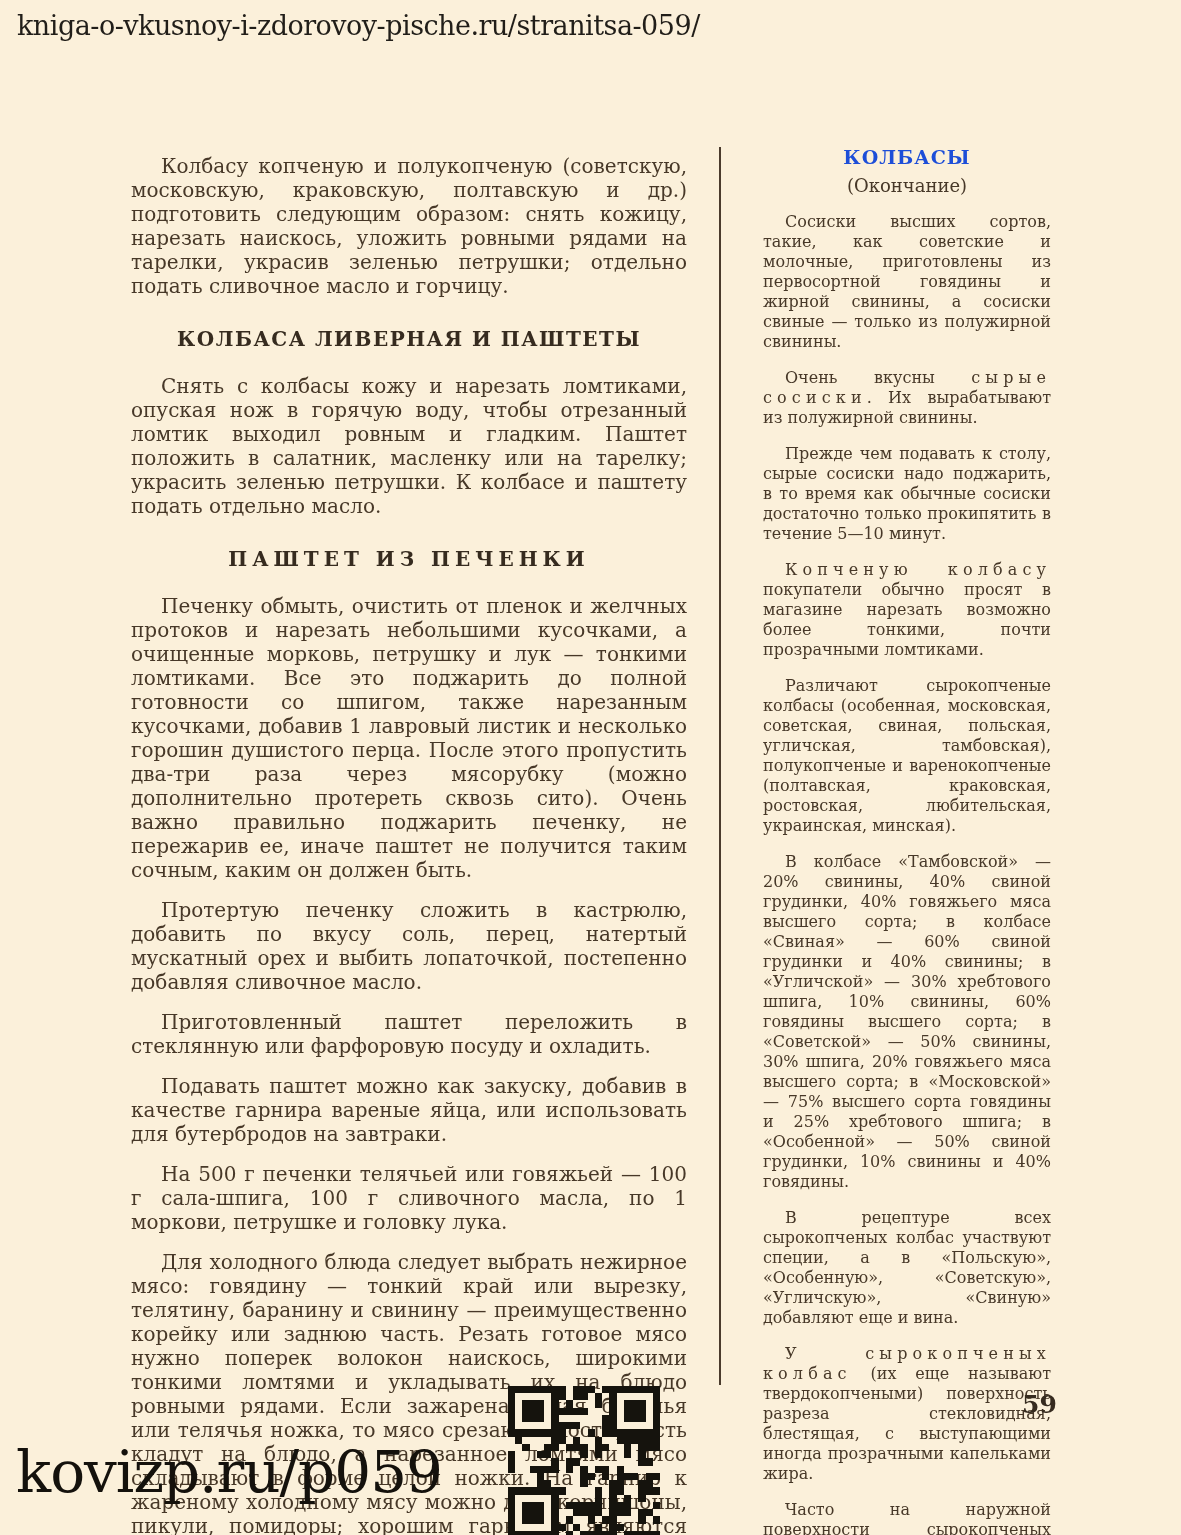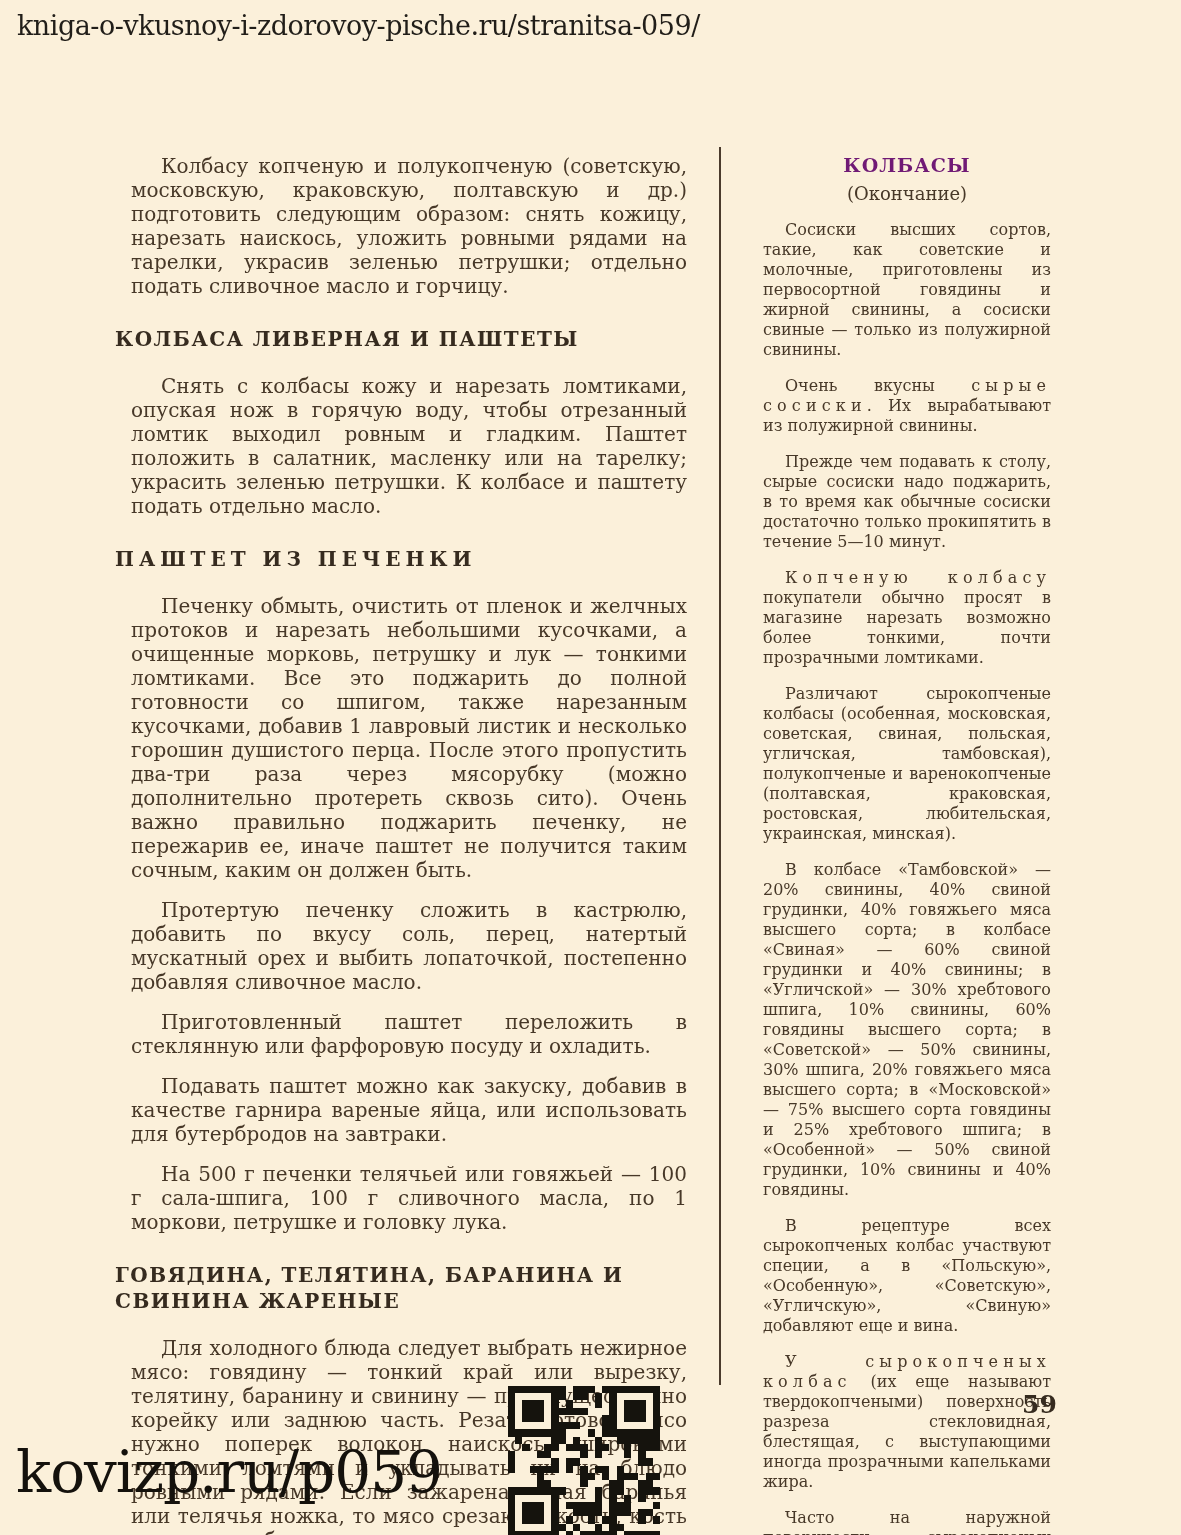--- a/index.html
+++ b/index.html
@@ -11,36 +11,36 @@
     position:absolute;left:17px;top:10px;font-size:27px;color:#211e19;
     letter-spacing:-0.5px;white-space:nowrap;
   }
   .col-left{position:absolute;left:115px;top:138px;width:588px;}
   .col-left p{
     margin:16px;font-size:20px;line-height:24px;text-align:justify;
     text-indent:30px;hyphens:auto;
   }
   .heading{
     font-family:"DejaVu Serif",serif;font-weight:bold;color:#362b1f;
-    font-size:20px;line-height:26px;
+    text-align:center;font-size:20px;line-height:26px;
     letter-spacing:1.5px;margin:28px 0 22px 0;
   }
   .heading.wide{letter-spacing:5px;}
   .divider{
     position:absolute;left:719px;top:147px;width:2px;height:1238px;
     background:#4a3b2c;
   }
   .col-right{position:absolute;left:747px;top:142px;width:320px;}
   .col-right p{
     margin:16px;font-size:16px;line-height:20px;text-align:justify;
     text-indent:22px;hyphens:auto;
   }
   .rc-heading{
-    font-weight:bold;color:#701a75;text-align:center;font-size:19px;
-    line-height:22px;letter-spacing:1px;margin:12px 0 8px 0;
+    font-weight:bold;color:#1d4ed8;text-align:center;font-size:19px;
+    line-height:22px;letter-spacing:1px;margin:4px 0 8px 0;
   }
   .rc-subheading{
     text-align:center;font-size:18px;line-height:20px;
     margin:0 0 12px 0;color:#473828;
   }
   .spaced{letter-spacing:0.32em;}
   .page-number{
     position:absolute;left:1022px;top:1390px;font-size:25px;
     font-weight:bold;color:#362b1f;
   }
@@ -63,21 +63,20 @@
     <div class="heading">КОЛБАСА ЛИВЕРНАЯ И ПАШТЕТЫ</div>
     <p>Снять с колбасы кожу и нарезать ломтиками, опуская нож в горячую воду, чтобы отрезанный ломтик выходил ровным и гладким. Паштет положить в салатник, масленку или на тарелку; украсить зеленью петрушки. К колбасе и паштету подать отдельно масло.</p>
 
     <div class="heading wide">ПАШТЕТ ИЗ ПЕЧЕНКИ</div>
     <p>Печенку обмыть, очистить от пленок и желчных протоков и нарезать небольшими кусочками, а очищенные морковь, петрушку и лук — тонкими ломтиками. Все это поджарить до полной готовности со шпигом, также нарезанным кусочками, добавив 1 лавровый листик и несколько горошин душистого перца. После этого пропустить два-три раза через мясорубку (можно дополнительно протереть сквозь сито). Очень важно правильно поджарить печенку, не пережарив ее, иначе паштет не получится таким сочным, каким он должен быть.</p>
     <p>Протертую печенку сложить в кастрюлю, добавить по вкусу соль, перец, натертый мускатный орех и выбить лопаточкой, постепенно добавляя сливочное масло.</p>
     <p>Приготовленный паштет переложить в стеклянную или фарфоровую посуду и охладить.</p>
     <p>Подавать паштет можно как закуску, добавив в качестве гарнира вареные яйца, или использовать для бутербродов на завтраки.</p>
     <p>На 500 г печенки телячьей или говяжьей — 100 г сала-шпига, 100 г сливочного масла, по 1 моркови, петрушке и головку лука.</p>
 
-    <div class="heading">ГОВЯДИНА, ТЕЛЯТИНА, БАРАНИНА И СВИНИНА ЖАРЕНЫЕ</div>
     <p>Для холодного блюда следует выбрать нежирное мясо: говядину — тонкий край или вырезку, телятину, баранину и свинину — преимущественно корейку или заднюю часть. Резать готовое мясо нужно поперек волокон наискось, широкими тонкими ломтями и укладывать их на блюдо ровными рядами. Если зажарена целая баранья или телячья ножка, то мясо срезают с кости, кость кладут на блюдо, а нарезанное ломтями мясо складывают в форме целой ножки. На гарнир к жареному холодному мясу можно дать корнишоны, пикули, помидоры; хорошим гарниром являются также некоторые</p>
   </div>
 
   <div class="divider"></div>
 
   <div class="col-right">
     <div class="rc-heading">КОЛБАСЫ</div>
     <div class="rc-subheading">(Окончание)</div>
 
     <p>Сосиски высших сортов, такие, как советские и молочные, приготовлены из первосортной говядины и жирной свинины, а сосиски свиные — только из полужирной свинины.</p>

